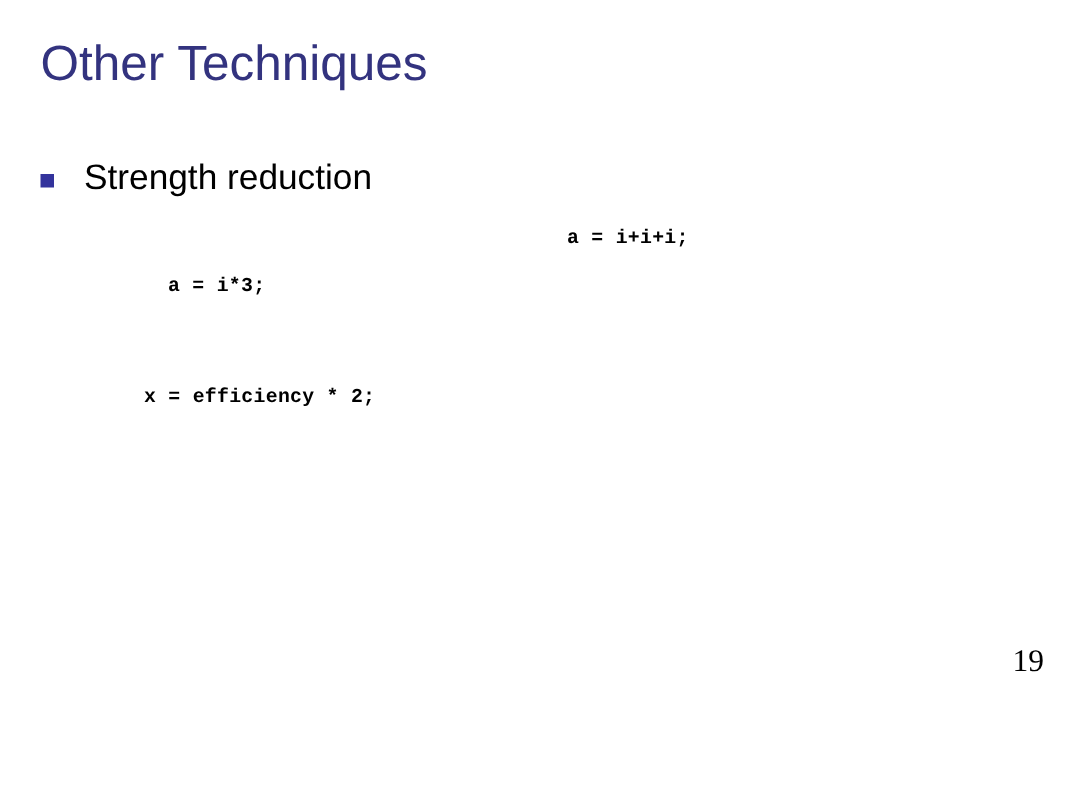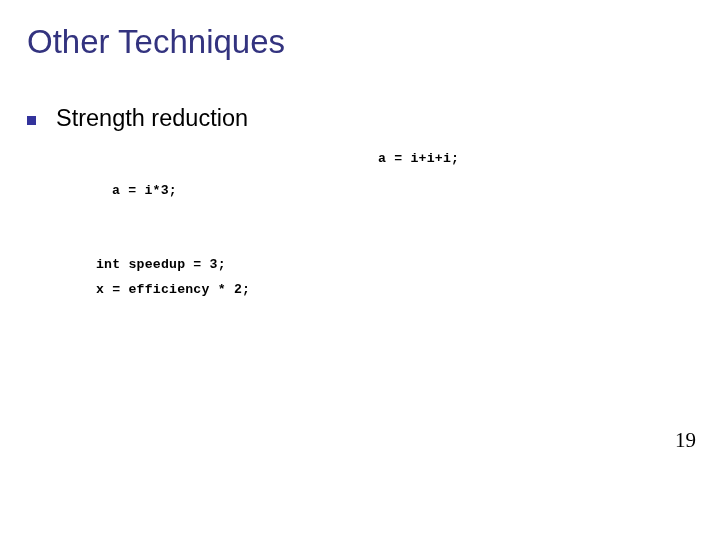--- a/index.html
+++ b/index.html
@@ -117,19 +117,18 @@
     <span class="bullet-marker"></span>
     <span class="bullet-text">Strength reduction</span>
   </div>
 
   <div class="code-line code-pair-left">a = i*3;</div>
 
   <div class="code-line code-pair-right">a = i+i+i;</div>
 
 
   <div class="code-block">
-    <span class="code-line">int speedup = 3;</span>
     <span class="code-line">x = efficiency * 2;</span>
   </div>
 
   <div class="page-number">19</div>
 
 </div>
 
 </body></html>

